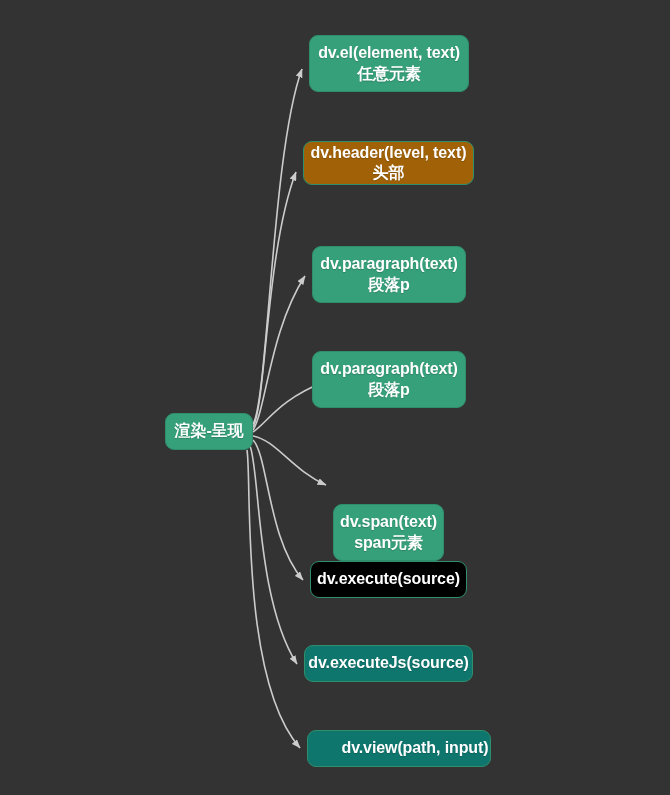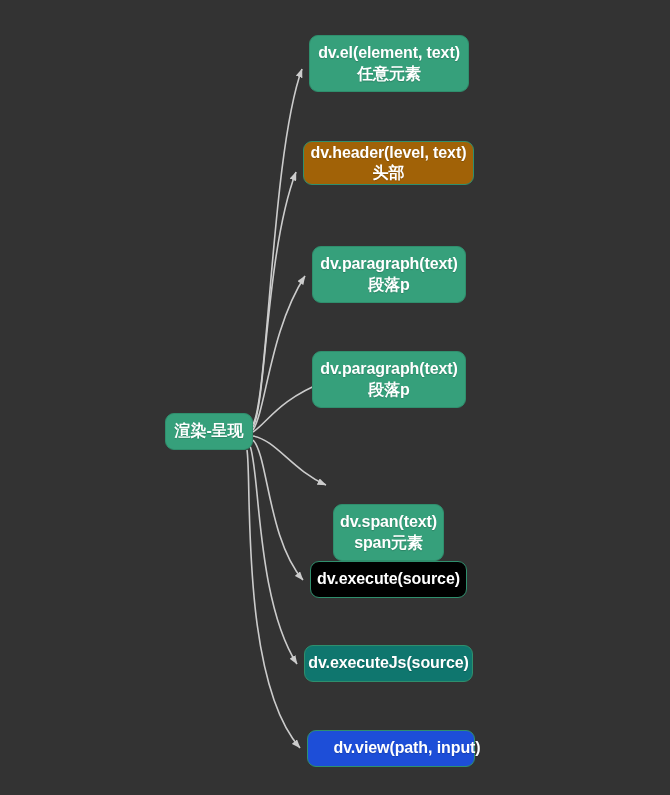--- a/index.html
+++ b/index.html
@@ -98,18 +98,18 @@
       <div class="node node-leaf" style="left: 333px; top: 456px; width: 111px; height: 57px; background: rgb(54, 160, 123); color: rgb(255, 255, 255); margin-top: 48px;">
         <span class="node-line">dv.span(text)</span>
         <span class="node-line">span元素</span>
       </div>
       <div class="node node-leaf" style="left: 310px; top: 561px; width: 157px; height: 37px; background: #000000; color: rgb(255, 255, 255);">
         <span class="node-line">dv.execute(source)</span>
       </div>
       <div class="node node-leaf" style="left: 304px; top: 645px; width: 169px; height: 37px; background: #0f766e; color: rgb(255, 255, 255);">
         <span class="node-line">dv.executeJs(source)</span>
       </div>
-      <div class="node node-leaf" style="left: 307px; top: 730px; width: 168px; height: 37px; background: #1d4ed8; color: rgb(255, 255, 255); padding-left: 32px;">
+      <div class="node node-leaf" style="left: 307px; top: 730px; width: 184px; height: 37px; background: #0f766e; color: rgb(255, 255, 255); padding-left: 32px;">
         <span class="node-line">dv.view(path, input)</span>
       </div>
     </div>
 
 </div>
 
 </body></html>

